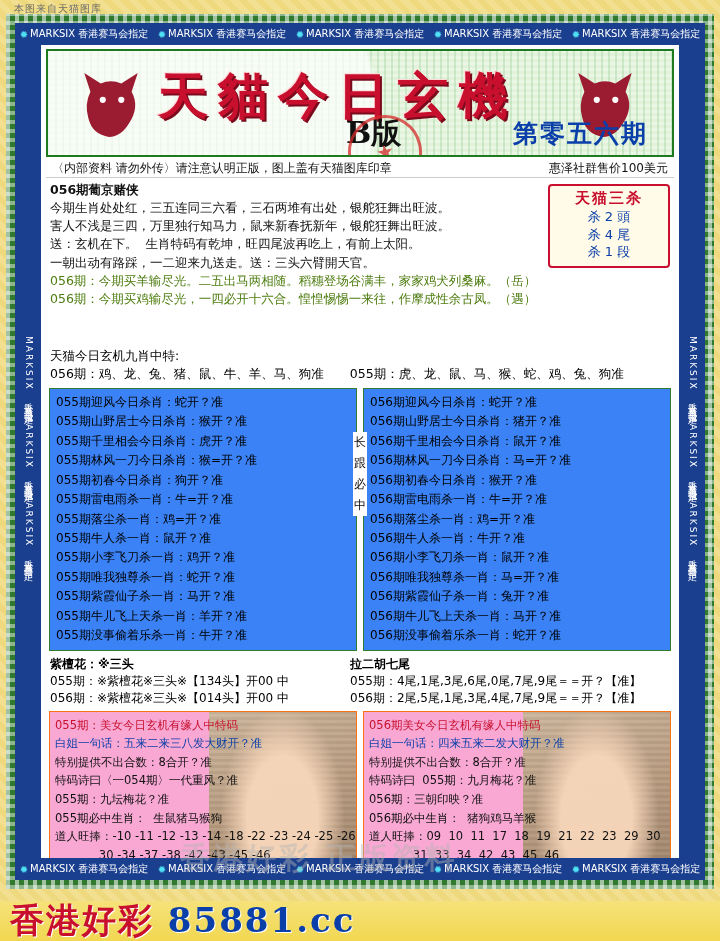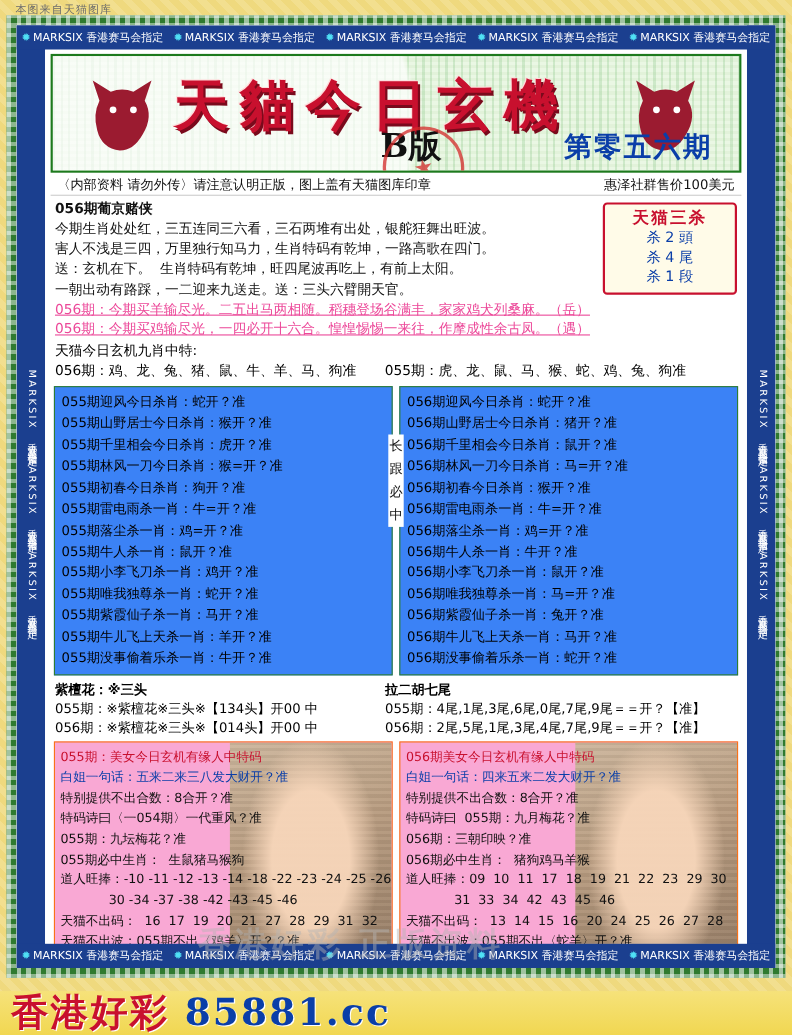--- a/index.html
+++ b/index.html
@@ -128,34 +128,34 @@
     font-size:12px; color:#111; padding:3px 6px 0 6px;
     border-bottom:1px solid #ccc;
   }
   .notice .price { color:#111; }
 
   .body-area { position:relative; }
 
   .poem-block { padding:3px 4px 0 4px; font-size:12.5px; color:#111; line-height:1.45; }
   .poem-head { font-weight:bold; }
   .poem-line { white-space:pre; }
-  .poem-line.red { color:#ec4899;text-decoration:underline; }
+  .poem-line.red { color:#4d7c0f; }
 
   .sanmu {
     position:absolute; right:4px; top:6px;
     width:122px;
     border:2px solid #c8102e; border-radius:4px;
     background:#fffbe8;
     text-align:center; padding:3px 0 5px 0;
     z-index:7;
   }
   .sanmu .t { color:#c8102e; font-weight:bold; font-size:15px; letter-spacing:2px; }
   .sanmu .l { color:#0a3ea8; font-size:13px; line-height:1.35; }
 
-  .xuanji-head { font-size:12.5px; padding:3px 4px 1px 4px; }
+  .xuanji-head { font-size:12.5px; padding:3px 4px 1px 4px;margin-top:37px; }
   .zhun-row { font-size:12.5px; padding:0 4px 3px 4px; display:flex; gap:26px; }
 
   .two-cols { display:flex; gap:6px; padding:2px 3px 0 3px; position:relative; }
   .col-box {
     flex:1;
     border:1px solid #2e7d32;
     background:#3b82f6;
     padding:4px 6px;
     font-size:12px; line-height:1.62;
   }
@@ -292,21 +292,21 @@
           <div class="sanmu">
             <div class="t">天猫三杀</div>
             <div class="l">杀 2 頭</div>
             <div class="l">杀 4 尾</div>
             <div class="l">杀 1 段</div>
           </div>
 
           <div class="poem-block">
             <div class="poem-head">056期葡京赌侠</div>
             <div class="poem-line">今期生肖处处红，三五连同三六看，三石两堆有出处，银舵狂舞出旺波。</div>
-            <div class="poem-line">害人不浅是三四，万里独行知马力，生肖特码有乾坤，一路高歌在四门。</div>
+            <div class="poem-line">害人不浅是三四，万里独行知马力，鼠来新春抚新年，银舵狂舞出旺波。</div>
             <div class="poem-line">送：玄机在下。  生肖特码有乾坤，旺四尾波再吃上，有前上太阳。</div>
             <div class="poem-line">一朝出动有路踩，一二迎来九送走。送：三头六臂開天官。</div>
             <div class="poem-line red">056期：今期买羊输尽光。二五出马两相随。稻穗登场谷满丰，家家鸡犬列桑麻。（岳）</div>
             <div class="poem-line red">056期：今期买鸡输尽光，一四必开十六合。惶惶惕惕一来往，作摩成性余古凤。（遇）</div>
           </div>
 
           <div class="xuanji-head">天猫今日玄机九肖中特:</div>
           <div class="zhun-row">
             <span><span>056期：</span><span>鸡、龙、兔、猪、鼠、牛、羊、马、狗准</span></span>
             <span><span>055期：</span><span>虎、龙、鼠、马、猴、蛇、鸡、兔、狗准</span></span>

